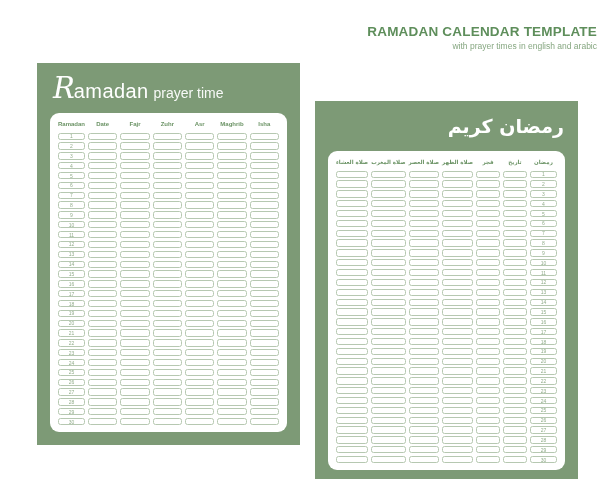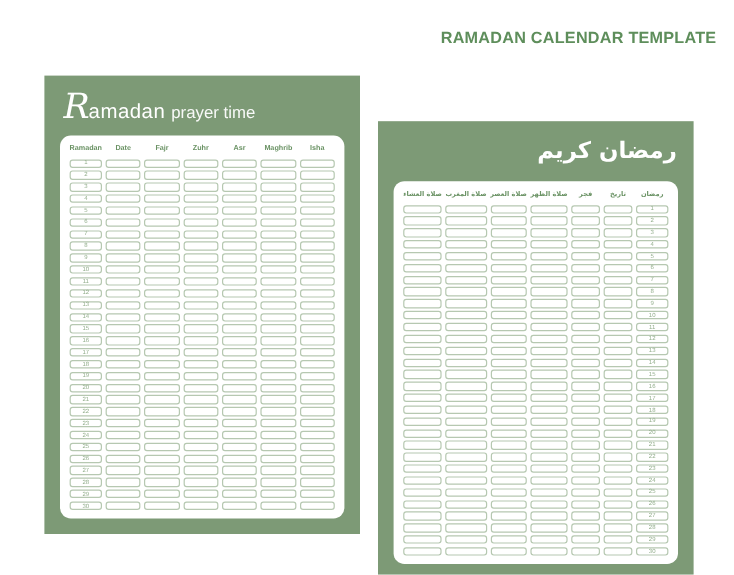--- a/index.html
+++ b/index.html
@@ -12,21 +12,21 @@
   .main-title{font-size:13.5px;font-weight:800;color:var(--title_green);letter-spacing:.2px;}
   .main-subtitle{font-size:8.5px;color:var(--subtitle_green);margin-top:2px;}
 
   
   .panel{position:absolute;top:63px;width:263px;height:382px;background:var(--panel_green);}
   .panel-left{left:37px;}
   .panel-right{left:315px;margin-top:38px;}
 
   .en-title{position:absolute;left:16px;top:11px;color:#fff;display:flex;align-items:baseline;white-space:nowrap;}
   .script-r{font-family:"DejaVu Serif",serif;font-style:italic;font-size:29px;line-height:1;margin-right:-1px;}
-  .en-title-rest{font-size:17px;letter-spacing:.4px;}
+  .en-title-rest{font-size:20px;letter-spacing:.4px;}
   .en-sub{font-size:14px;margin-left:5px;opacity:.95;}
 
   .ar-title{position:absolute;right:14px;top:14px;color:#fff;font-size:19px;font-weight:bold;
     font-family:"DejaVu Sans",sans-serif;direction:rtl;}
 
   .card{position:absolute;left:13px;top:50px;width:237px;height:319px;background:#fff;
     border-radius:9px;box-sizing:border-box;padding:5px 8px 6px;}
 
   .grid{display:grid;grid-template-columns:27px repeat(6,1fr);
     grid-template-rows:12px repeat(30,7.3px);column-gap:3px;row-gap:2.55px;height:100%;}
@@ -38,20 +38,21 @@
   .num{color:var(--day_number);font-size:5px;text-align:center;line-height:6px;
     display:flex;align-items:center;justify-content:center;}
 </style>
 </head>
 <body>
 
 <div class="canvas">
 
   <div class="page-header">
     <div class="main-title">RAMADAN CALENDAR TEMPLATE</div>
+    <div class="main-subtitle">with prayer times in english and arabic</div>
   </div>
 
   <div class="panel panel-left">
     <div class="en-title">
       <span class="script-r">R</span>
         <span class="en-title-rest">amadan</span>
       <span class="en-sub">prayer time</span>
     </div>
     <div class="card">
       <div class="grid">

